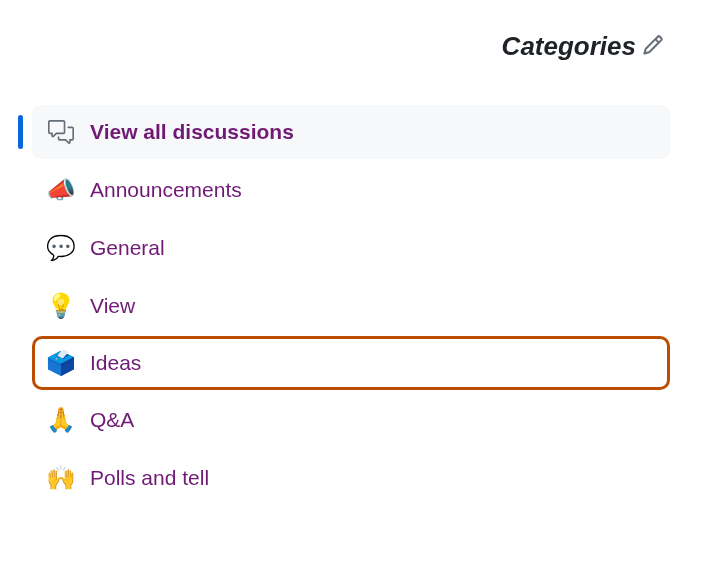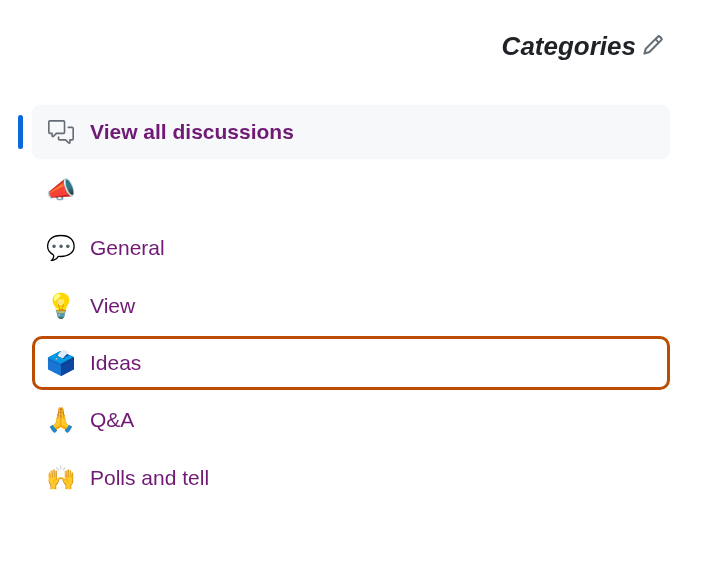--- a/index.html
+++ b/index.html
@@ -113,20 +113,21 @@
     <span class="icon-wrap discussion-icon">
       <svg viewBox="0 0 24 24" fill="currentColor">
         <path d="M1.75 1h12.5c.966 0 1.75.784 1.75 1.75v9.5A1.75 1.75 0 0 1 14.25 14H8.061l-2.574 2.573A1.458 1.458 0 0 1 3 15.543V14H1.75A1.75 1.75 0 0 1 0 12.25v-9.5C0 1.784.784 1 1.75 1ZM1.5 2.75v9.5c0 .138.112.25.25.25h2a.75.75 0 0 1 .75.75v2.19l2.72-2.72a.749.749 0 0 1 .53-.22h6.5a.25.25 0 0 0 .25-.25v-9.5a.25.25 0 0 0-.25-.25H1.75a.25.25 0 0 0-.25.25Z"></path>
         <path d="M22.5 8.75a.25.25 0 0 0-.25-.25h-3.5a.75.75 0 0 1 0-1.5h3.5c.966 0 1.75.784 1.75 1.75v9.5A1.75 1.75 0 0 1 22.25 20H21v1.543a1.457 1.457 0 0 1-2.487 1.03L15.939 20H10.75A1.75 1.75 0 0 1 9 18.25v-1.465a.75.75 0 0 1 1.5 0v1.465c0 .138.112.25.25.25h5.5a.75.75 0 0 1 .53.22l2.72 2.72v-2.19a.75.75 0 0 1 .75-.75h2a.25.25 0 0 0 .25-.25v-9.5Z"></path>
       </svg>
     </span>
     <span>View all discussions</span>
   </li>
   <li class="category-item">
     <span class="icon-wrap">📣</span>
+    <span>Announcements</span>
   </li>
   <li class="category-item">
     <span class="icon-wrap">💬</span>
     <span>General</span>
   </li>
   <li class="category-item">
     <span class="icon-wrap">💡</span>
     <span>View</span>
   </li>
   <li class="category-item highlighted">

